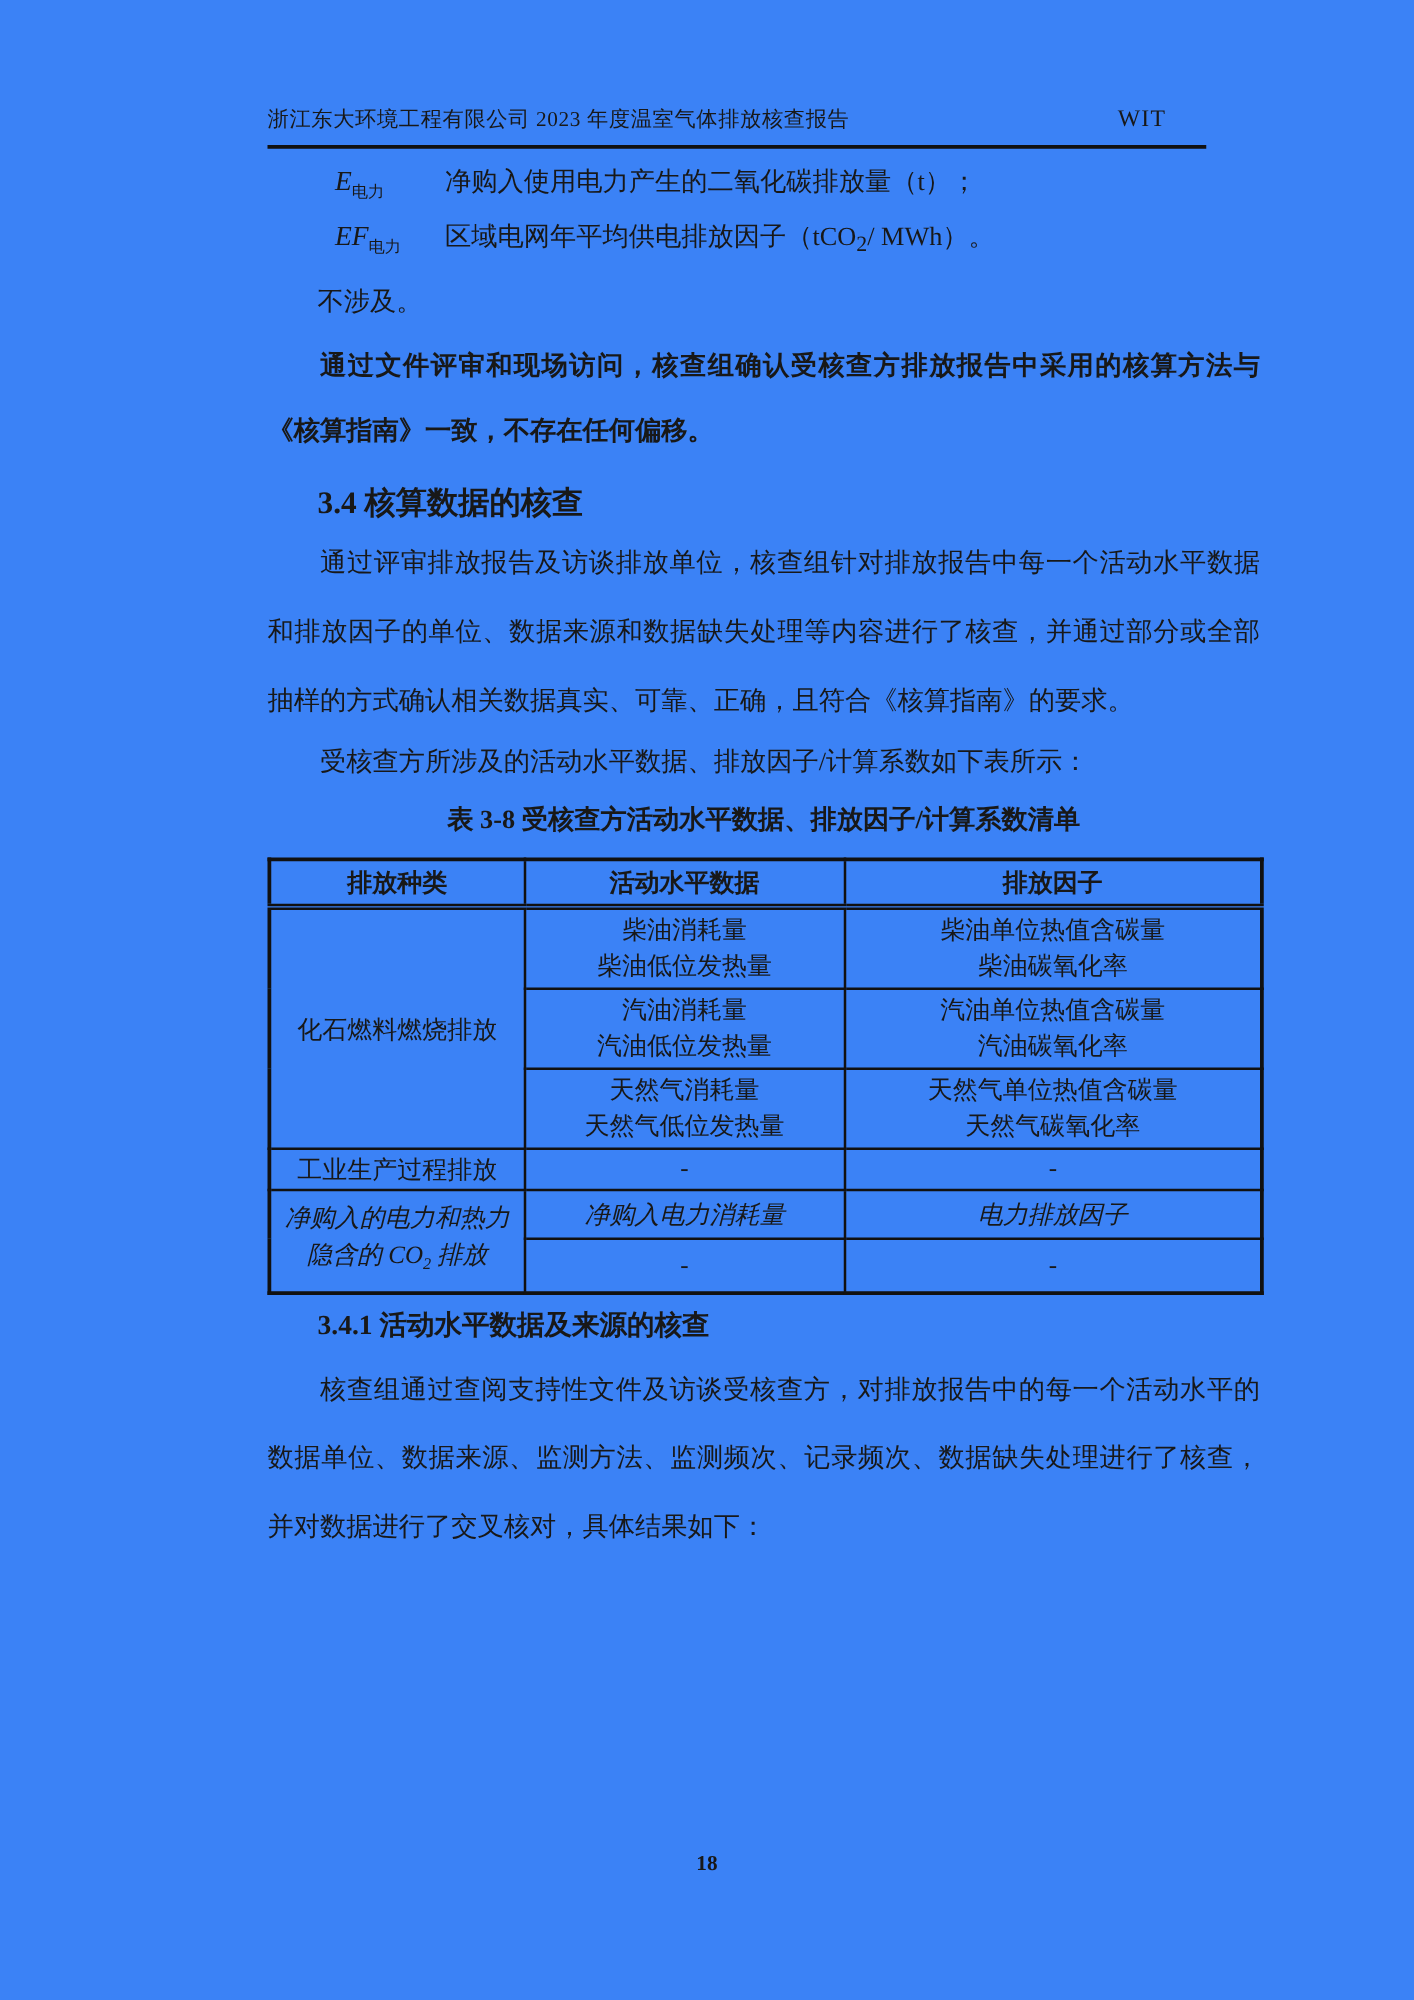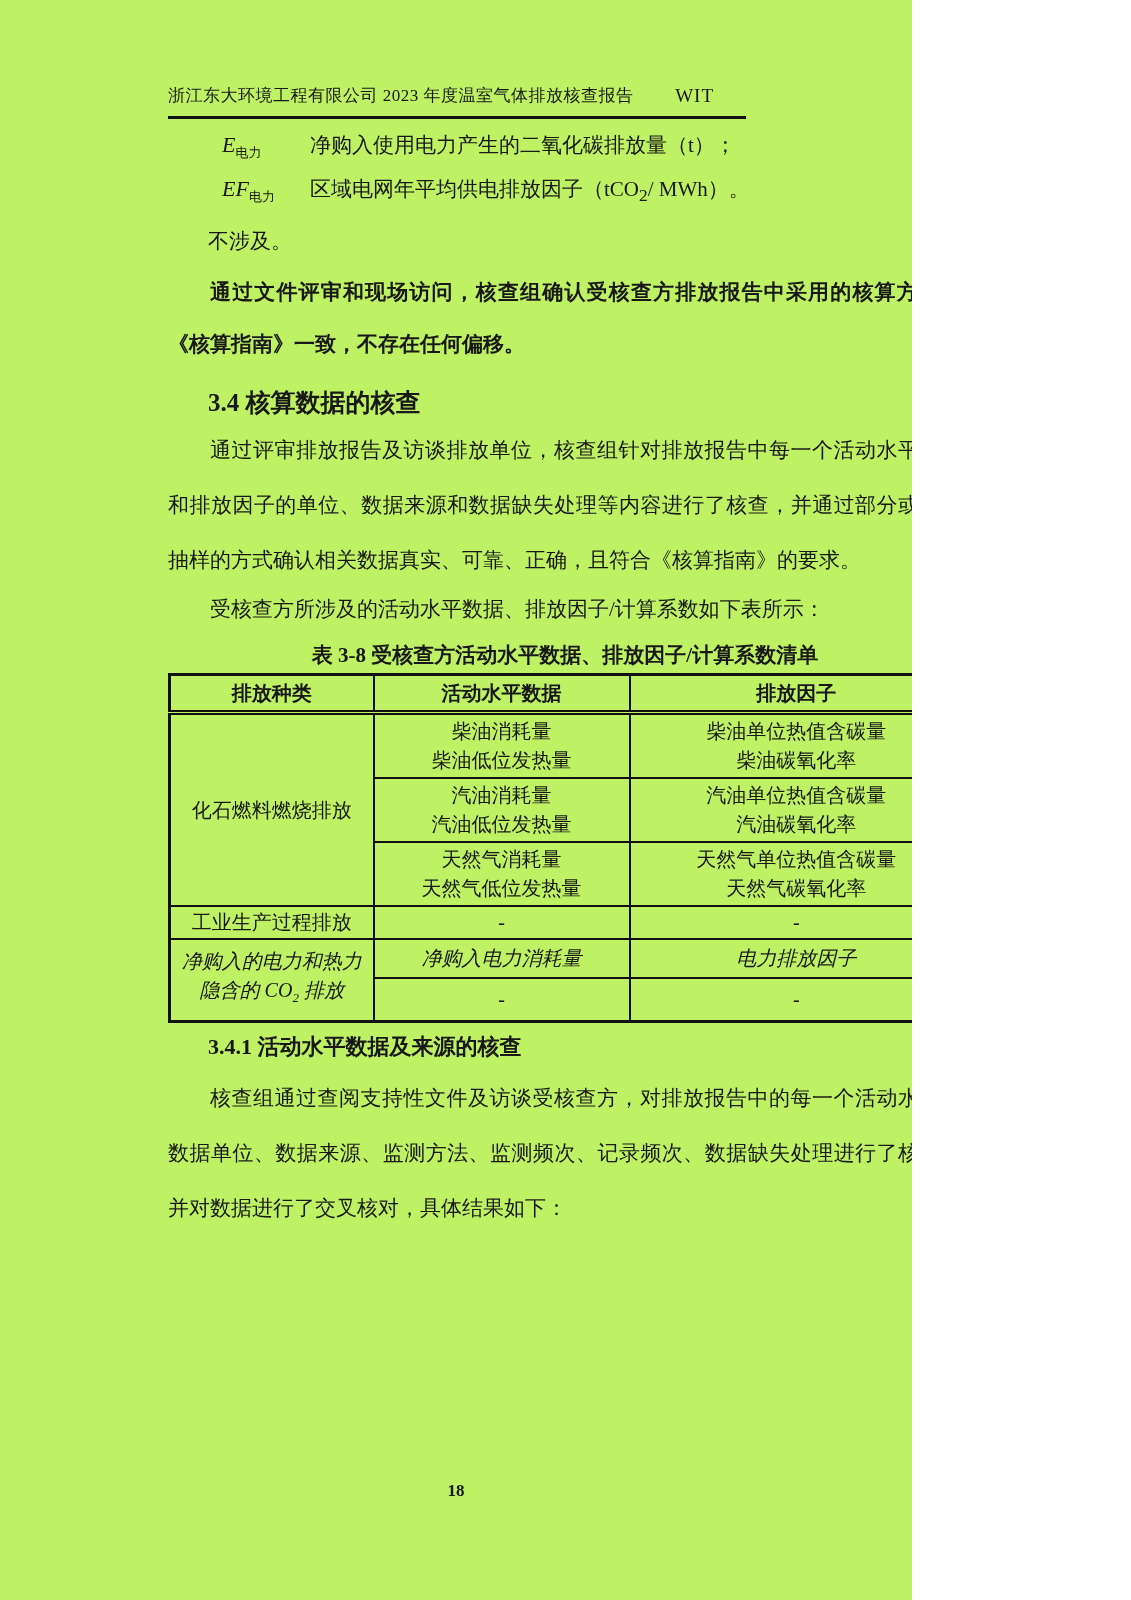--- a/index.html
+++ b/index.html
@@ -1,24 +1,25 @@
 <!DOCTYPE html>
 <html><head>
 <meta charset="utf-8">
 <style>
   * { box-sizing: border-box; }
   html, body { margin: 0; padding: 0; background: #ffffff; }
   .page {
     position: relative;
-    width: 912px;
+    width: 1131px;
     height: 1600px;
-    background: #bef264;
+    background: #3b82f6;
     font-family: "Liberation Serif", "DejaVu Serif", serif;
     color: #181818;
     overflow: hidden;
+    padding-left: 46px;
   }
   
   .header {
     margin-left: 168px;
     margin-right: 166px;
     padding-top: 84px;
     padding-bottom: 9px;
     border-bottom: 3px solid #111;
     display: flex;
     justify-content: space-between;
@@ -46,21 +47,21 @@
   }
   .h-main { font-weight: bold; font-size: 25px; margin: 18px 0 0 40px; line-height: 30px; }
   .para { margin-top: 5px; line-height: 55px; text-indent: 2em; text-align: justify; }
   .para-single { line-height: 42px; text-indent: 2em; }
   
   .tbl-caption {
     margin-top: 8px; text-align: center; font-weight: bold;
     font-size: 21px; line-height: 34px;
   }
   table.data {
-    margin-top: 1px;
+    margin-top: 14px;
     border-collapse: collapse;
     width: 794px;
     border: 3px solid #111;
     table-layout: fixed;
   }
   table.data th, table.data td {
     border: 2px solid #111;
     text-align: center;
     vertical-align: middle;
     padding: 2px 4px;

